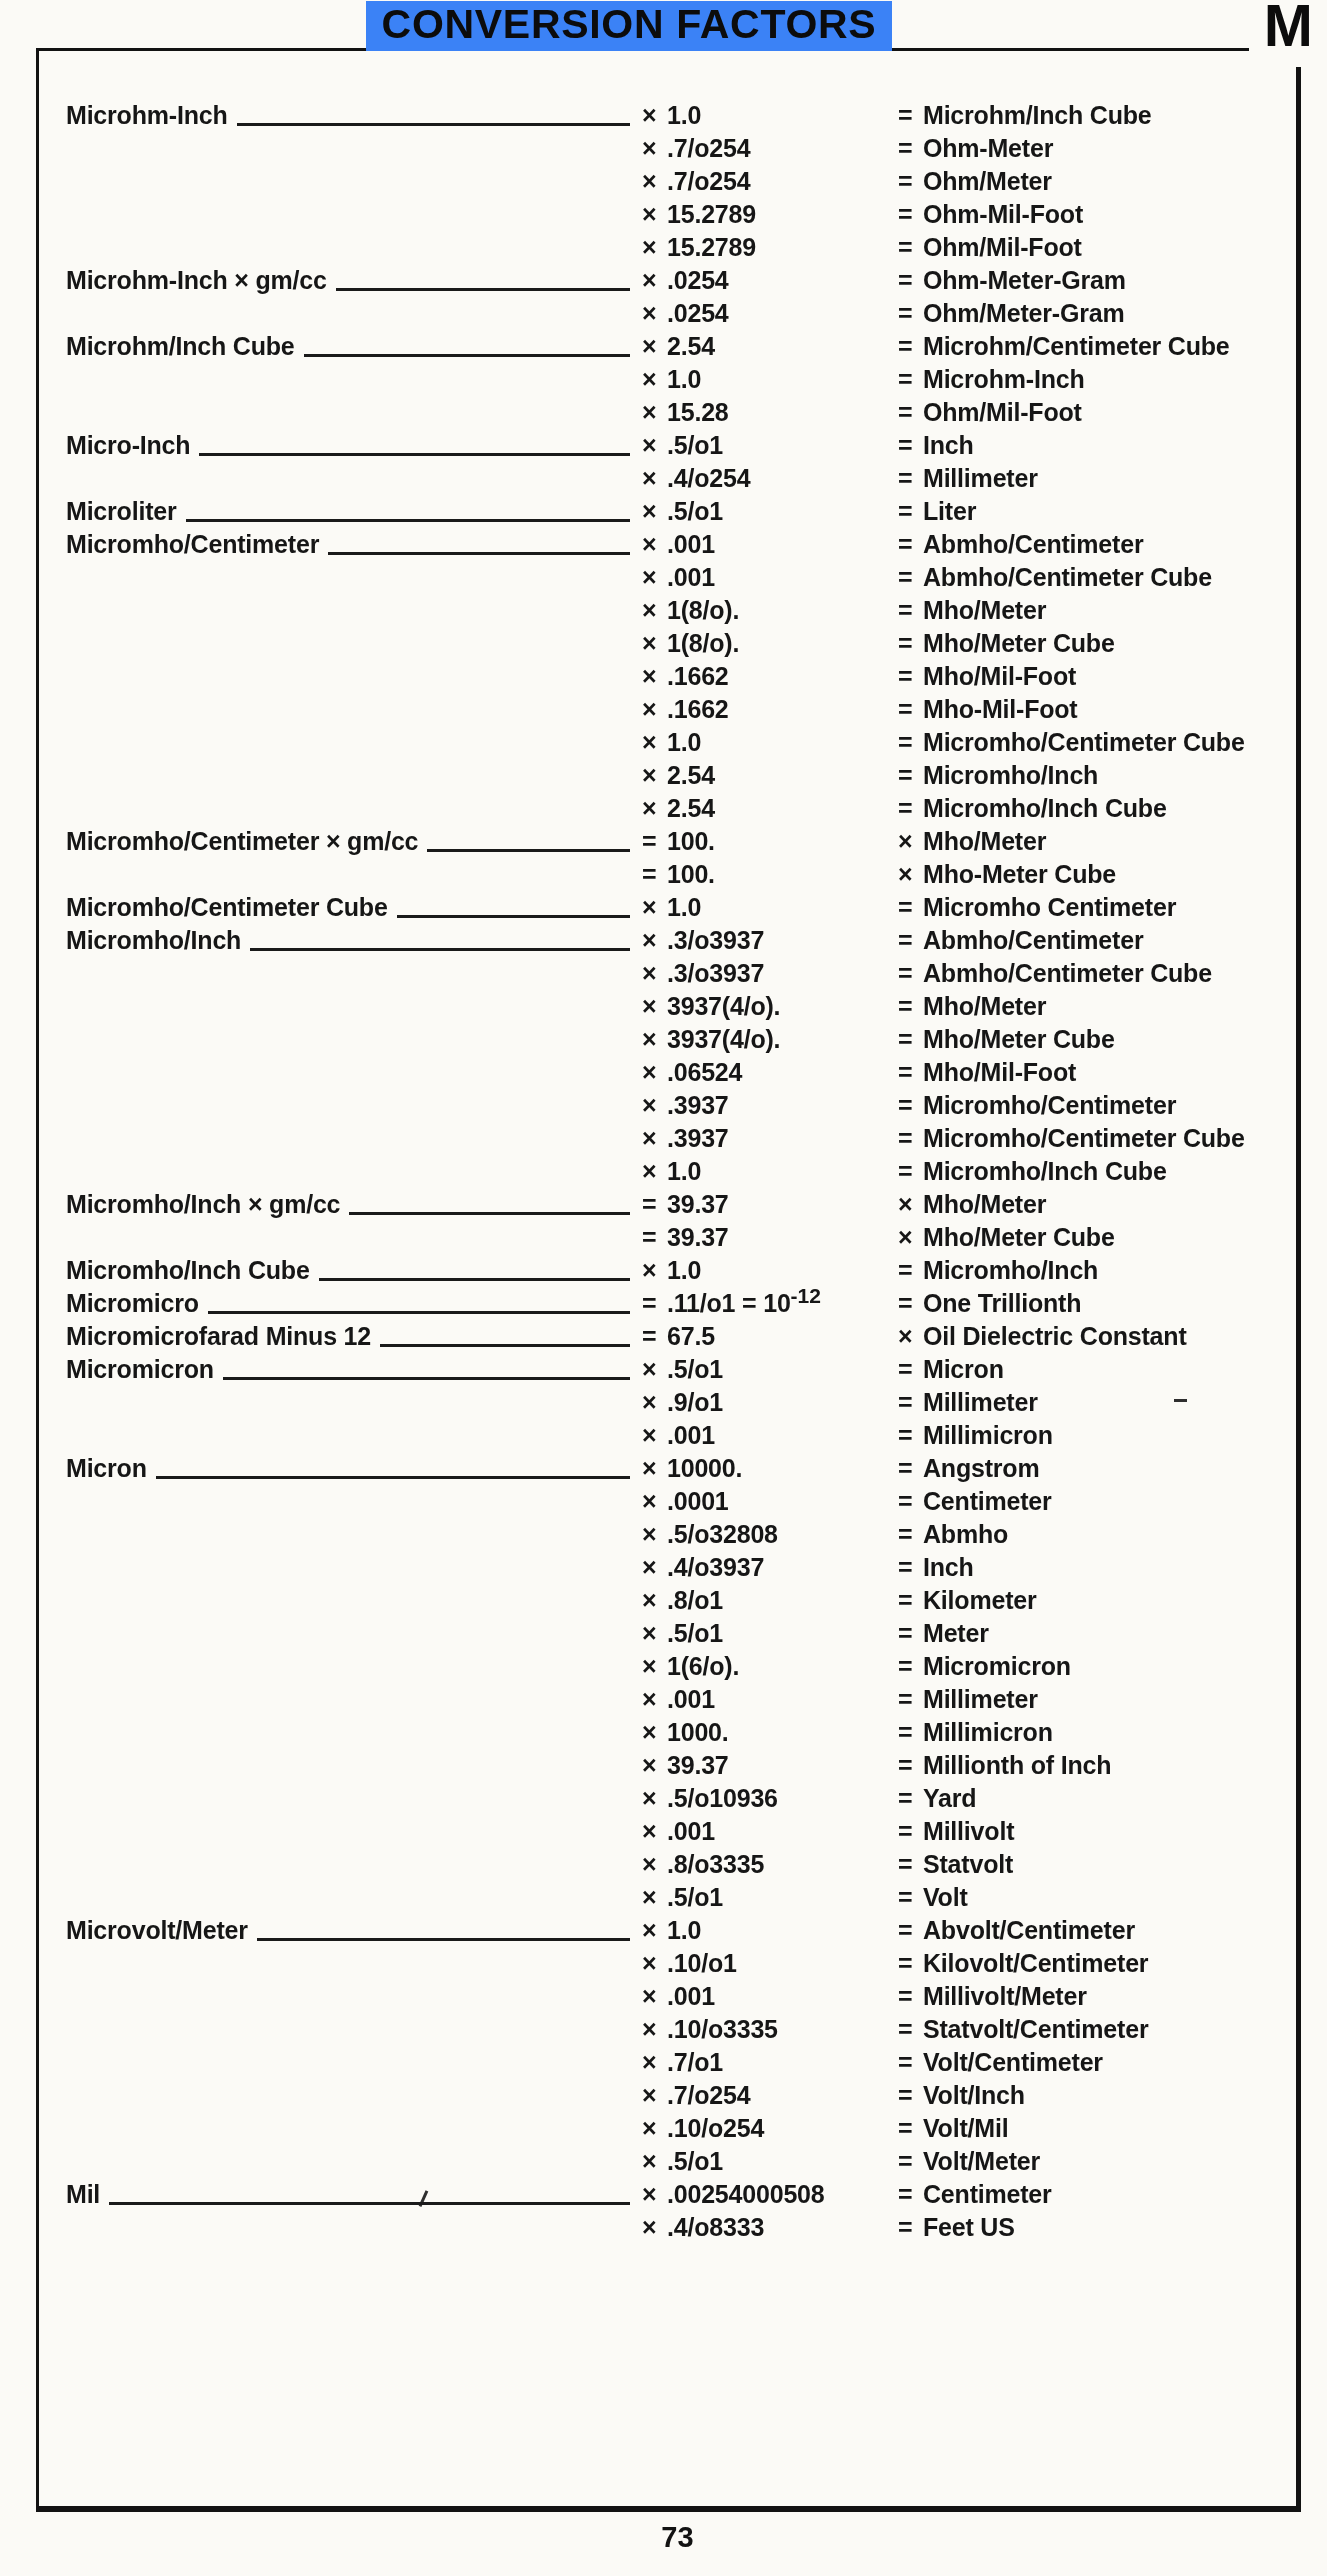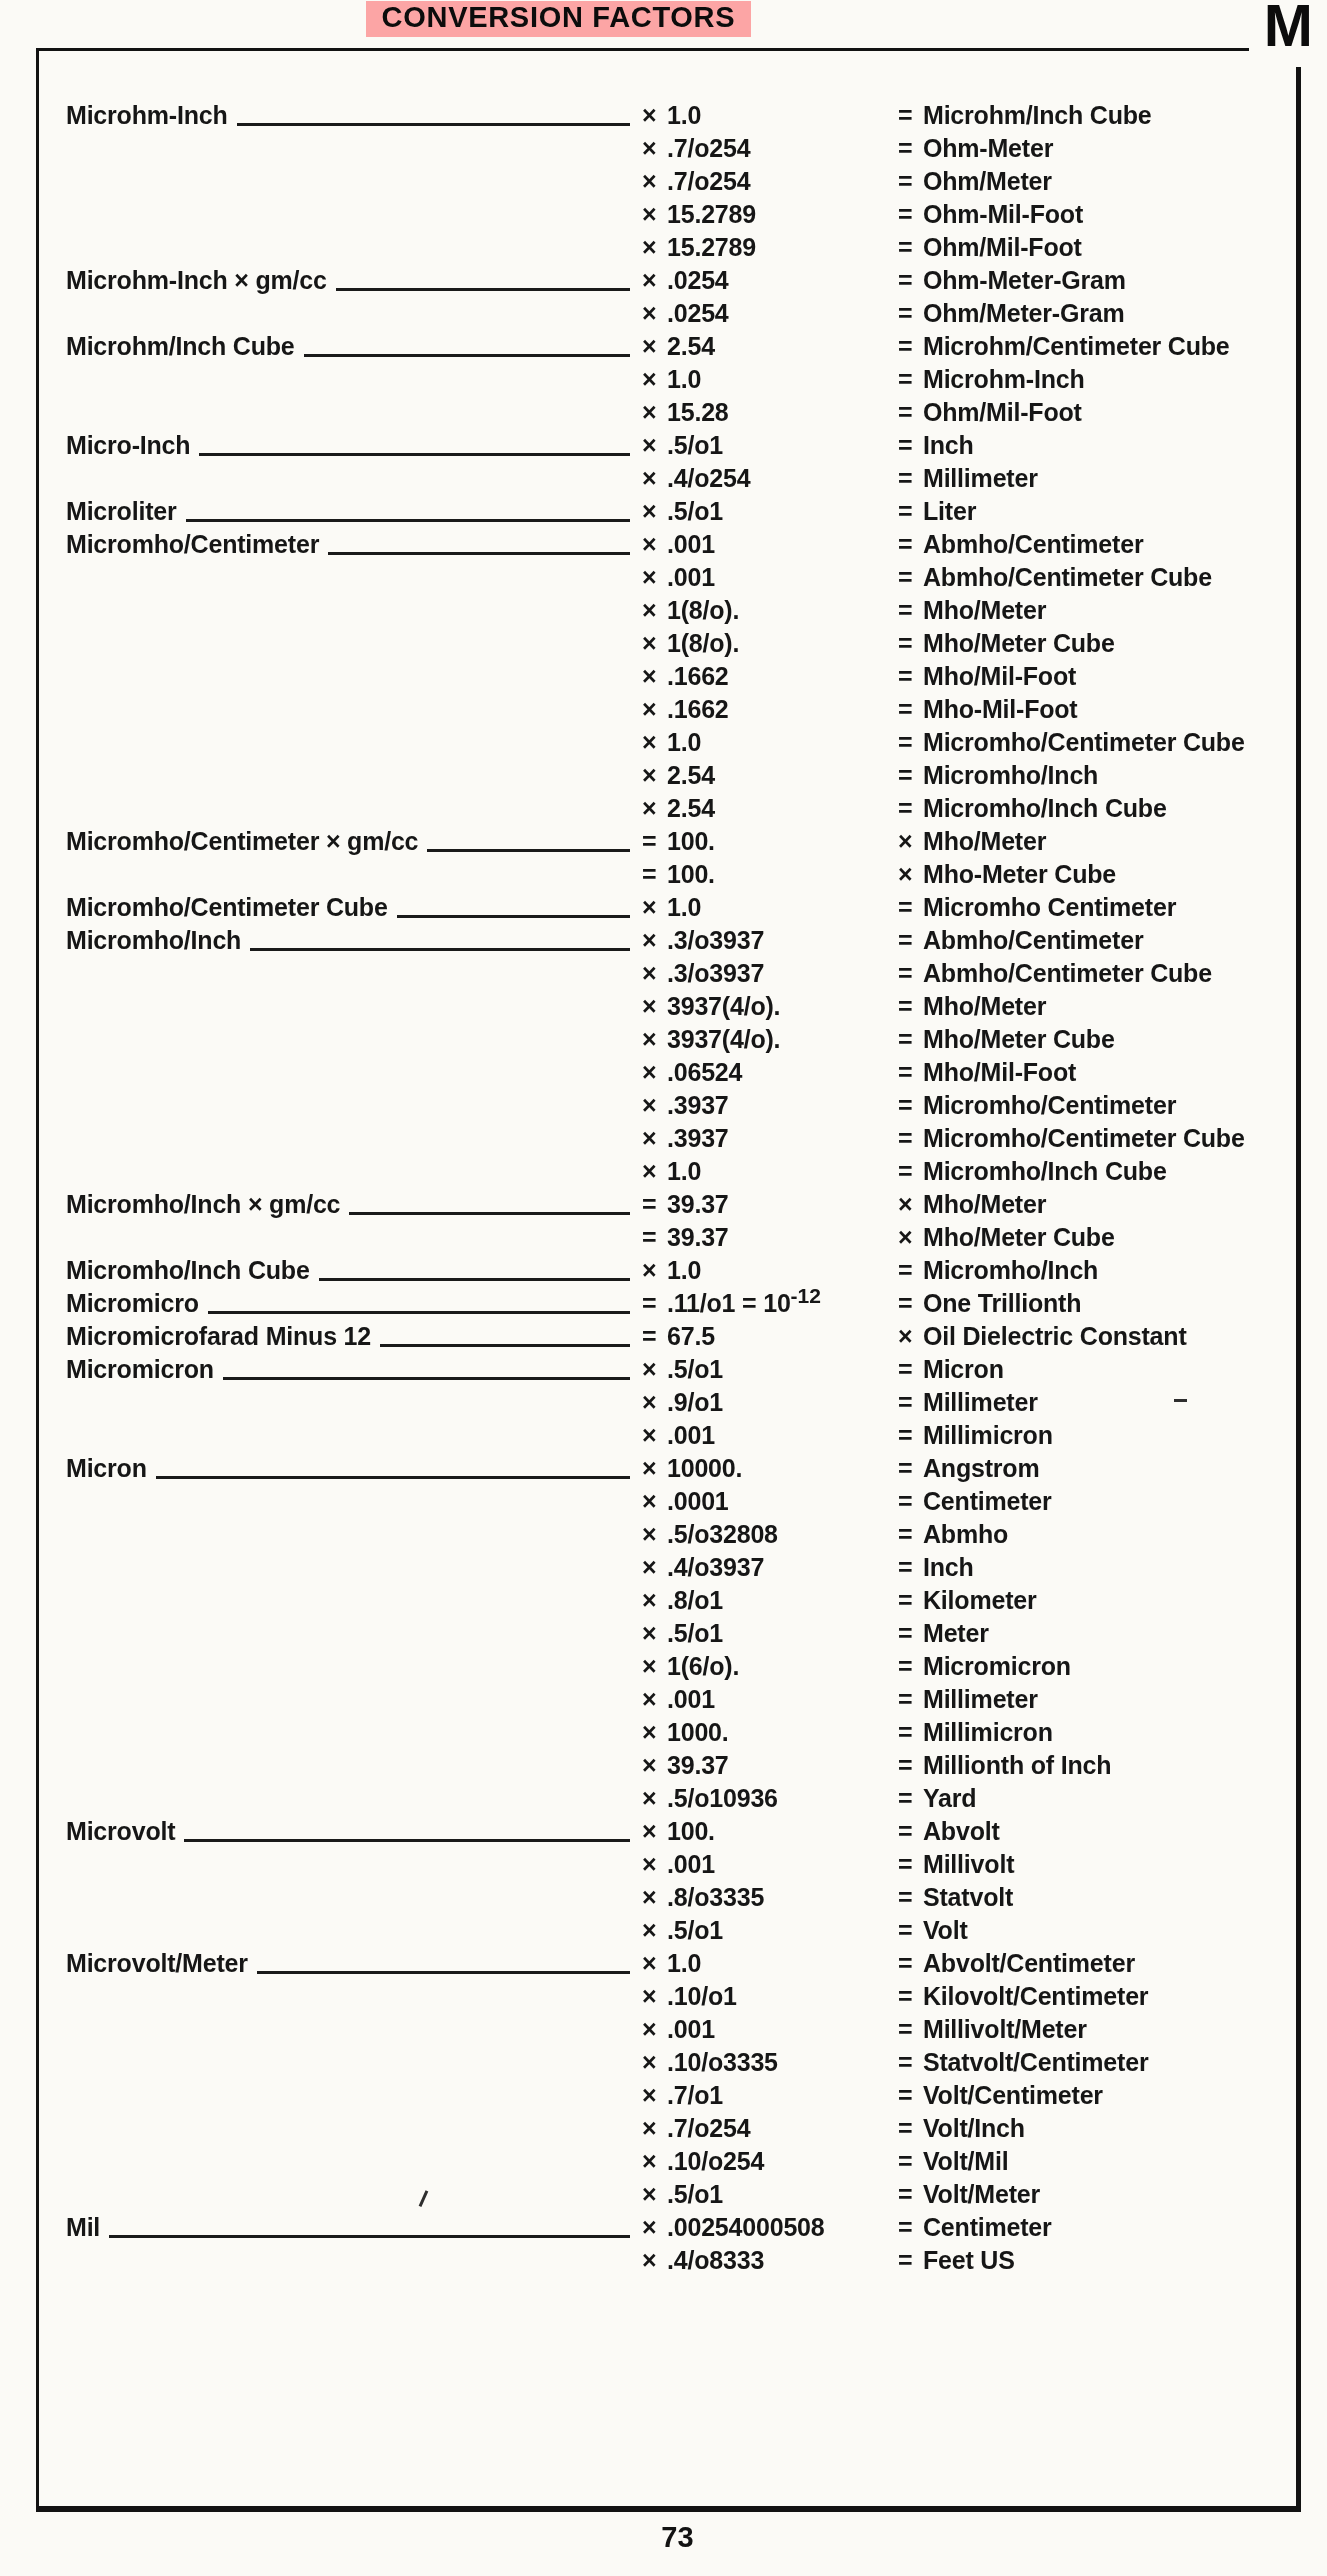--- a/index.html
+++ b/index.html
@@ -18,23 +18,23 @@
     width:1265px;height:2464px;
     box-sizing:border-box;
     border:3.9px solid #121212;
     border-right-width:5.2px;
     border-bottom-width:6.5px;
     background:transparent;
   }
   
   .title{
     position:absolute;top:1.3px;left:366px;
-    background:#fca5a5;
+    background:#3b82f6;
     padding:0 15.6px 2.6px 15.6px;
-    font-size:29px;font-weight:700;letter-spacing:0.7px;
+    font-size:41px;font-weight:700;letter-spacing:0.7px;
     color:#0c0c0c;white-space:nowrap;
     z-index:3;
   }
   .section-letter{
     position:absolute;top:-3.9px;right:9px;
     background:#fbfaf6;
     padding:0 5.2px 9px 14.3px;
     font-size:59px;font-weight:700;line-height:1.05;
     color:#0c0c0c;
     z-index:3;
@@ -751,32 +751,20 @@
       
     </div>
     <div class="factorcell">
       <span class="op">×</span><span>.5/o10936</span>
     </div>
     <div class="resultcell">
       <span class="op">=</span><span>Yard</span>
     </div>
   </div>
 
-  <div class="row">
-    <div class="labelcell">
-      <span class="label">Microvolt</span>
-      <span class="leader"></span>
-    </div>
-    <div class="factorcell">
-      <span class="op">×</span><span>100.</span>
-    </div>
-    <div class="resultcell">
-      <span class="op">=</span><span>Abvolt</span>
-    </div>
-  </div>
 
   <div class="row">
     <div class="labelcell">
       
       
     </div>
     <div class="factorcell">
       <span class="op">×</span><span>.001</span>
     </div>
     <div class="resultcell">

